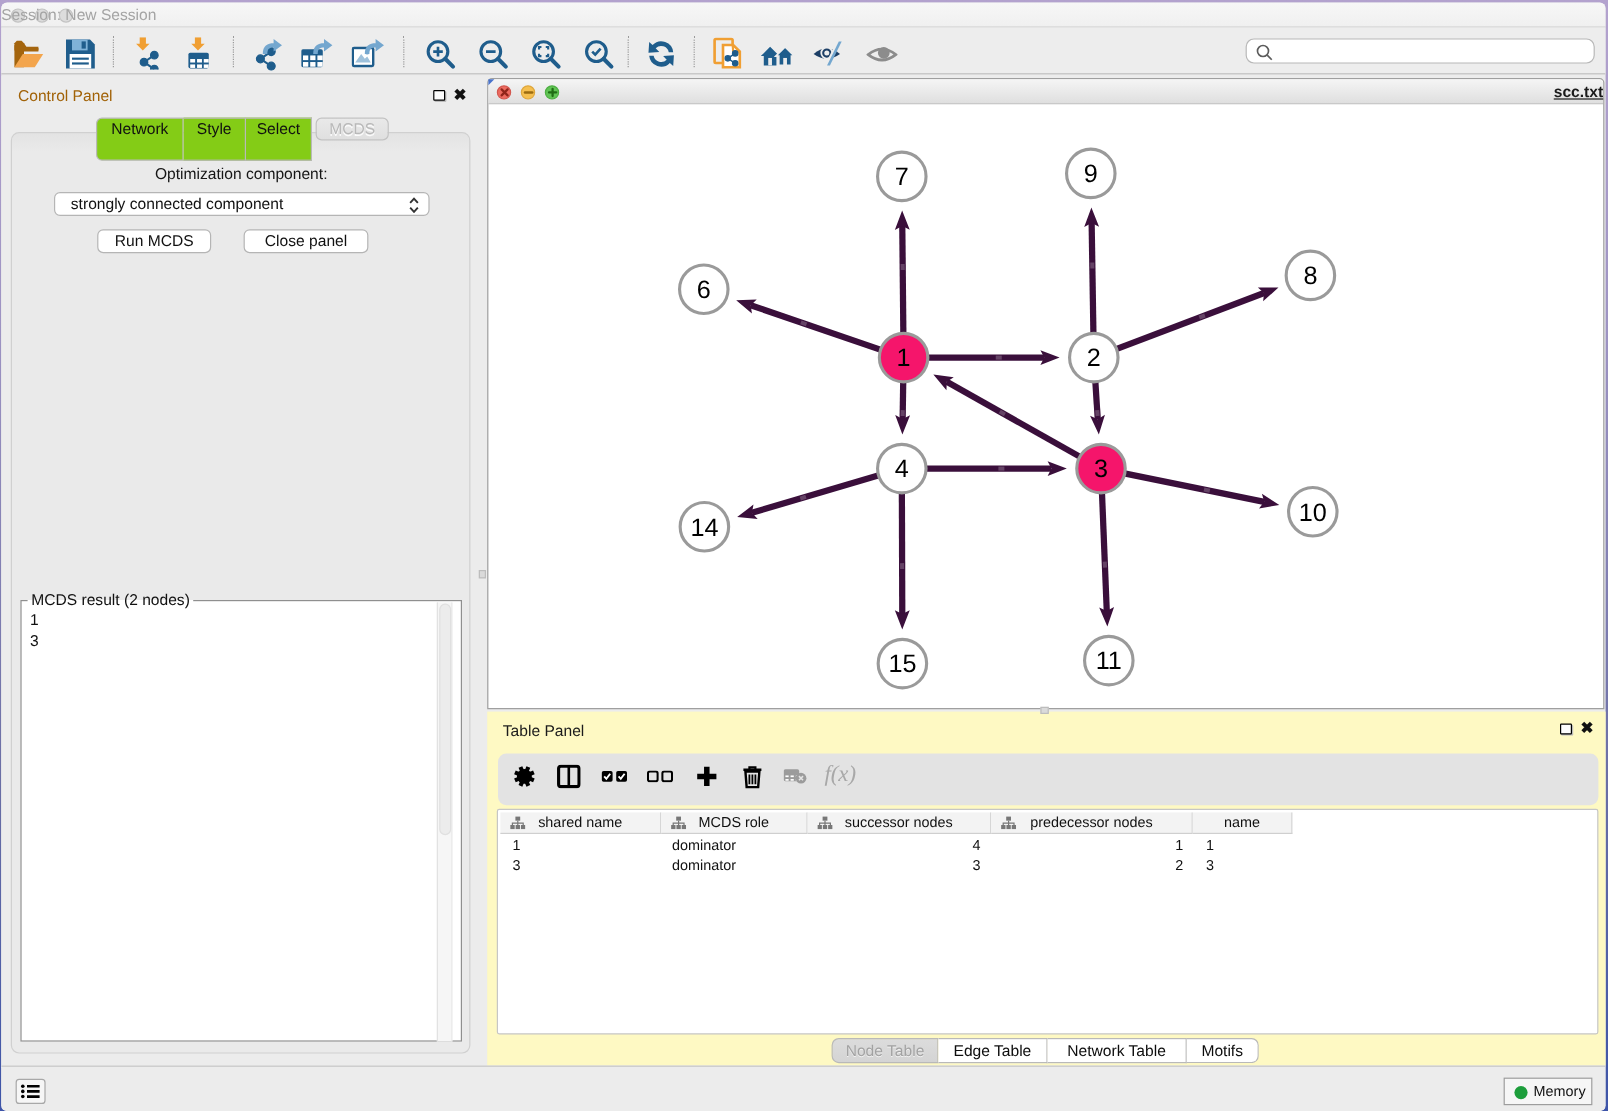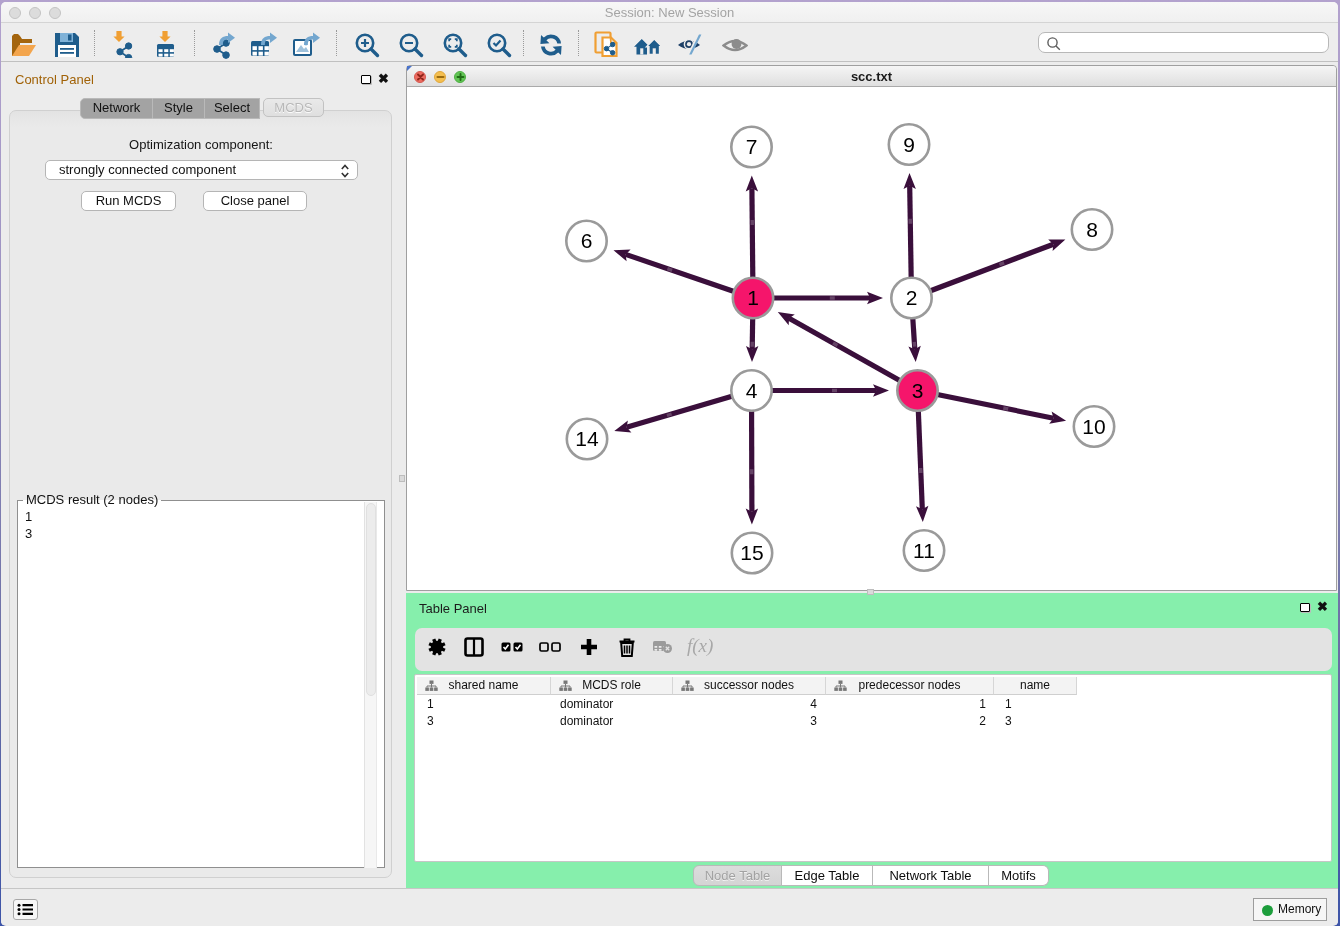--- a/index.html
+++ b/index.html
@@ -6,40 +6,40 @@
 html,body { width:1340px; height:926px; overflow:hidden; }
 body { font-family:"Liberation Sans", sans-serif;
   background:linear-gradient(180deg,#b3a2ce 0%,#9d93c2 30%,#6b6fa5 70%,#3d54a8 100%); }
 #win { position:absolute; left:1px; top:2px; width:1337px; height:924px;
   border-radius:5px 5px 5px 5px; background:#ececec; overflow:hidden; }
 
 #titlebar { position:absolute; left:0; top:0; width:100%; height:21px;
   background:linear-gradient(180deg,#f7f7f7,#f0f0f0); border-bottom:1px solid #d4d4d4; }
 .tl { position:absolute; top:5px; width:12px; height:12px; border-radius:50%;
   background:#dcdcdc; border:1px solid #c3c3c3; }
-#title { position:absolute; top:3px; left:0; width:100%; text-align:center;
+#title { position:absolute; top:3px; left:0; width:100%; text-align:left;
   font-size:13px; color:#a4a4a4; }
 
 #toolbar { position:absolute; left:0; top:21px; width:100%; height:39px;
   background:#ededed; border-bottom:1px solid #c0c0c0; }
 .sep { position:absolute; top:7px; height:26px; width:0;
   border-left:1px dotted #9a9a9a; }
 .ticon { position:absolute; top:5px; }
 #searchbox { position:absolute; left:1037px; top:9px; width:291px; height:21px;
   background:#fff; border:1px solid #b8b8b8; border-radius:7px; }
 
 #cpanel { position:absolute; left:0; top:61px; width:405px; height:827px; background:#ececec; }
 #cpanel-title { position:absolute; left:14px; top:9px; font-size:13px; color:#a16207; }
 .floatbtn { position:absolute; width:10px; height:9px; border:1.5px solid #000;
   border-radius:1px; background:#fdfdfd; box-shadow:1px 1px 0 #bbb; }
 .closex { position:absolute; font-size:13px; font-weight:bold; color:#111; line-height:10px; }
 #cp-content { position:absolute; left:8px; top:47px; width:383px; height:768px;
   border:1px solid #d0d0d0; border-radius:7px;
   background:linear-gradient(180deg,#e3e3e3 0px,#eaeaea 16px,#eaeaea 100%); }
-.tab { position:absolute; top:35px; height:21px; background:#a3a3a3; border:1px solid #b9b9b9;
+.tab { position:absolute; top:35px; height:36px; background:#84cc16; border:1px solid #b9b9b9;
   font-size:13px; color:#111; text-align:center; line-height:17px; }
 #tab-mcds { position:absolute; left:262px; top:35px; width:61px; height:19px;
   background:linear-gradient(180deg,#e9e9e9,#dfdfdf); border:1px solid #c2c2c2; border-radius:5px;
   font-size:13px; color:#b8b8b8; text-align:center; line-height:17px;
   text-shadow:0 1px 0 #fbfbfb; }
 #optlabel { position:absolute; left:0; top:74px; width:400px; text-align:center;
   font-size:13px; color:#161616; }
 #optsel { position:absolute; left:44px; top:97px; width:313px; height:20px;
   background:#fff; border:1px solid #b5b5b5; border-radius:5px;
   font-size:13px; color:#111; line-height:18px; padding-left:13px; }
@@ -55,27 +55,27 @@
 #mcds-sb { position:absolute; right:7px; top:1px; width:13px; height:366px;
   background:#f6f6f6; border-left:1px solid #e2e2e2; border-right:1px solid #e9e9e9; }
 #mcds-thumb { position:absolute; left:1px; top:1px; width:10px; height:193px;
   background:#ececec; border:1px solid #e0e0e0; border-radius:5px; }
 
 #netwin { position:absolute; left:405px; top:62.5px; width:931px; height:526px;
   border:1px solid #9f9f9f; border-radius:4px 4px 0 0; background:#fff; }
 #nettitle { position:absolute; left:0; top:0; width:100%; height:21px;
   background:linear-gradient(180deg,#f5f5f5,#dfdfdf); border-bottom:1px solid #aaa;
   border-radius:4px 4px 0 0; }
-#nettitle .txt { position:absolute; width:100%; text-align:center; top:3px;
-  font-size:13px; font-weight:bold; color:#1a1a1a; }
+#nettitle .txt { position:absolute; width:100%; text-align:right; top:3px;
+  font-size:13px; font-weight:bold; color:#1a1a1a;text-decoration:underline; }
 .mac { position:absolute; top:5px; width:12px; height:12px; border-radius:50%; }
 #netcorner { position:absolute; left:0; top:0; width:0; height:0;
   border-top:5px solid #4a74cc; border-right:5px solid transparent; }
 
-#tpanel { position:absolute; left:405px; top:591px; width:935px; height:295px; background:#86efac;text-decoration:underline; }
+#tpanel { position:absolute; left:405px; top:591px; width:935px; height:295px; background:#fef9c3;text-decoration:underline; }
 #tpanel-title { position:absolute; left:13px; top:8px; font-size:13px; color:#1c1c1c; }
 #ttoolbar { position:absolute; left:9px; top:35px; width:917px; height:43px;
   background:#e3e3e3; border-radius:7px; }
 #ttable { position:absolute; left:8px; top:81px; width:918px; height:188px;
   background:#fff; border:1px solid #c6c6c6; border-radius:2px;padding-left:23px; }
 #thead { position:absolute; left:2px; top:2px; height:18px; display:flex; }
 .th { height:18px; background:#f3f3f3; border-right:1px solid #d6d6d6;
   border-bottom:1px solid #cfcfcf; font-size:12px; color:#111; text-align:center;
   line-height:17px; position:relative; }
 .trow { position:absolute; font-size:12px; color:#111; height:16px; line-height:16px; }

